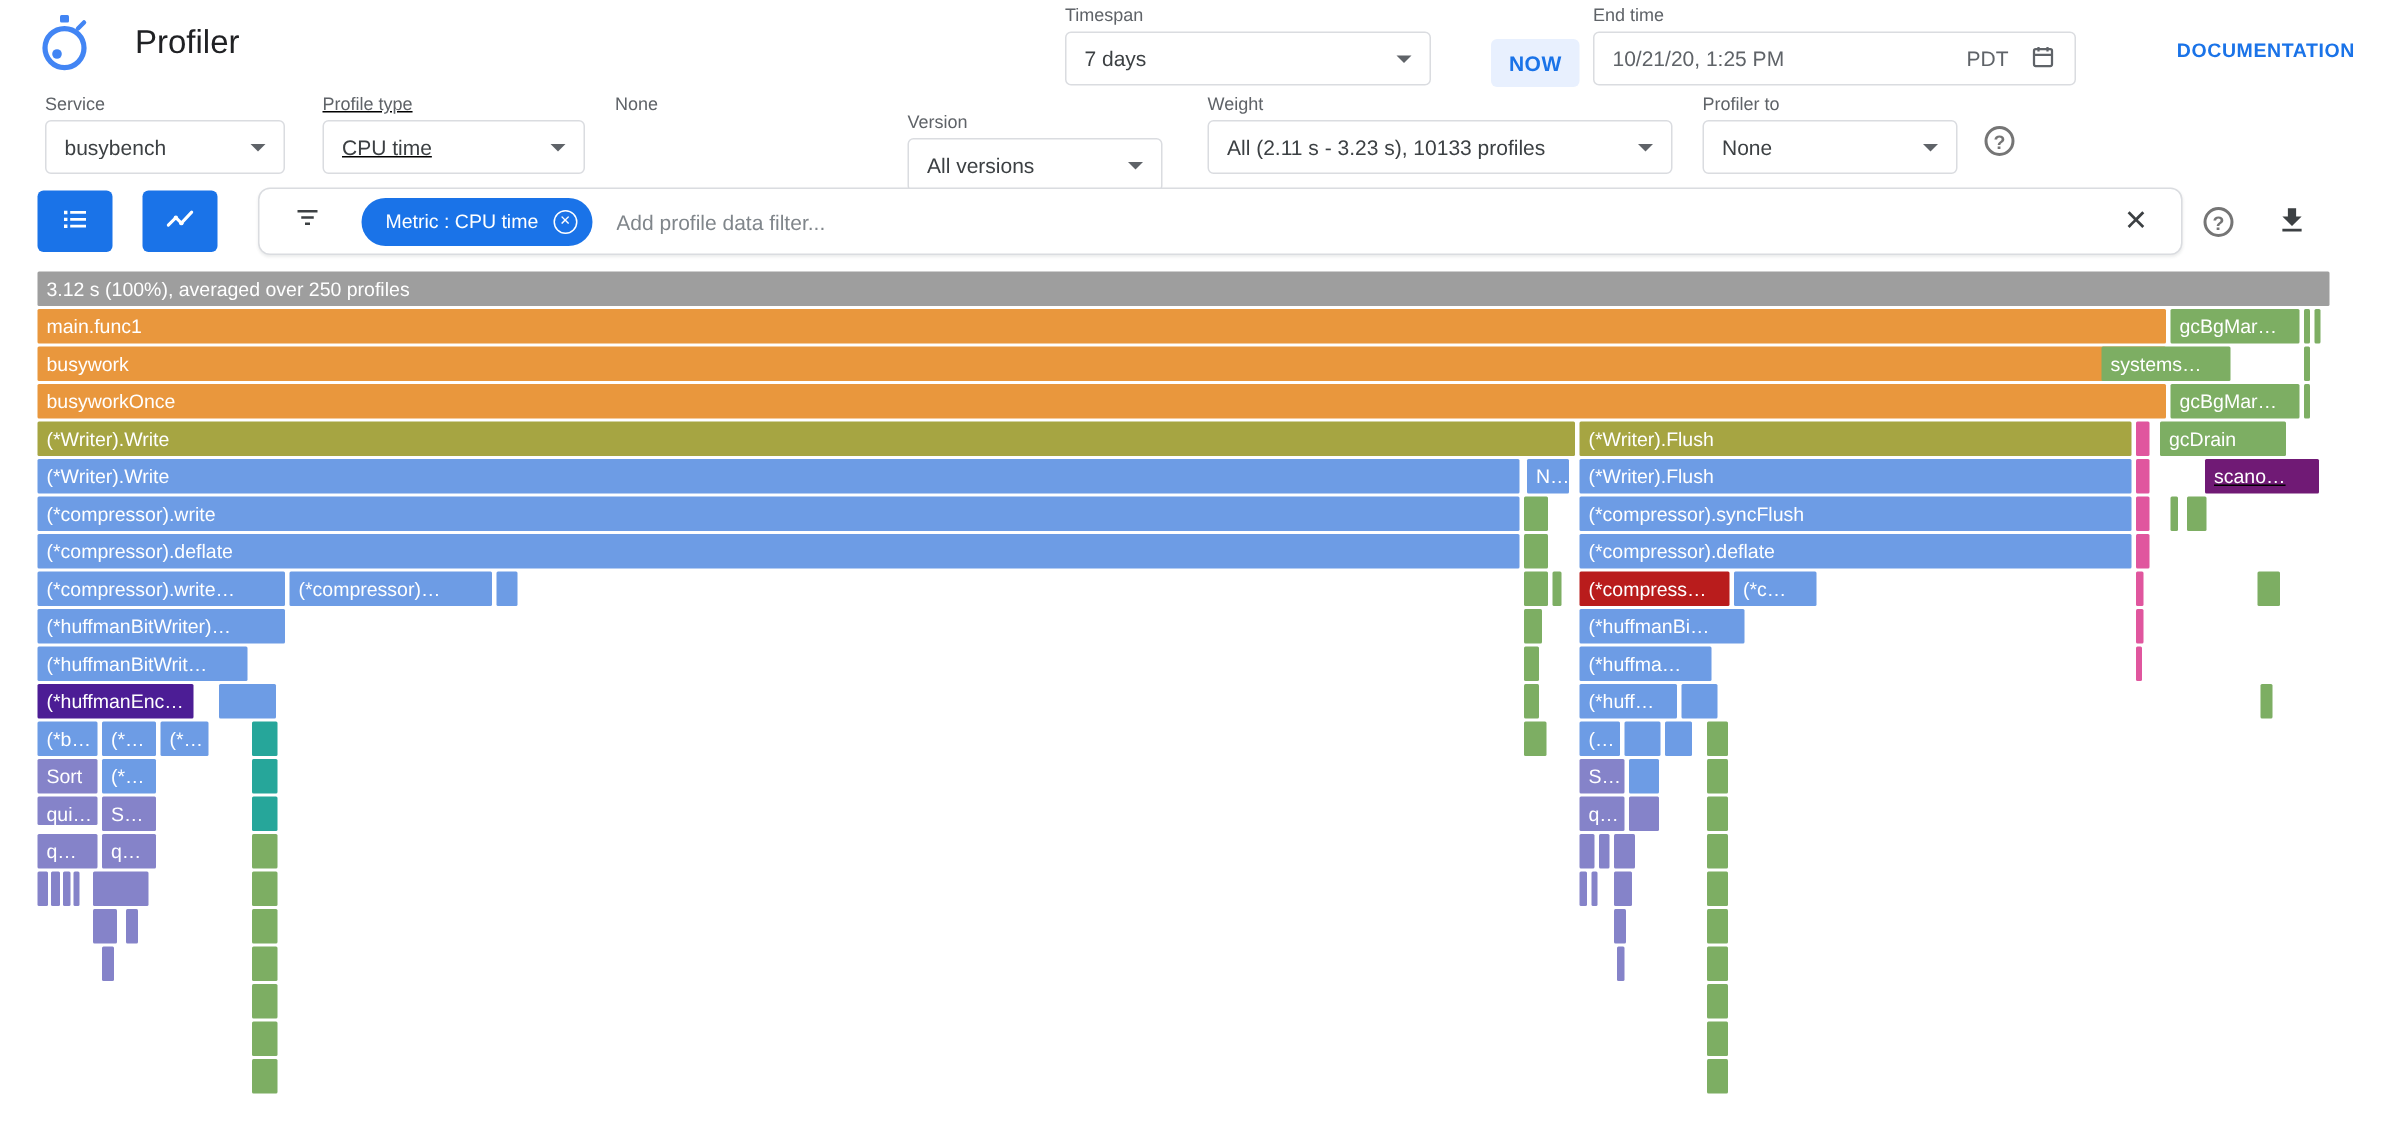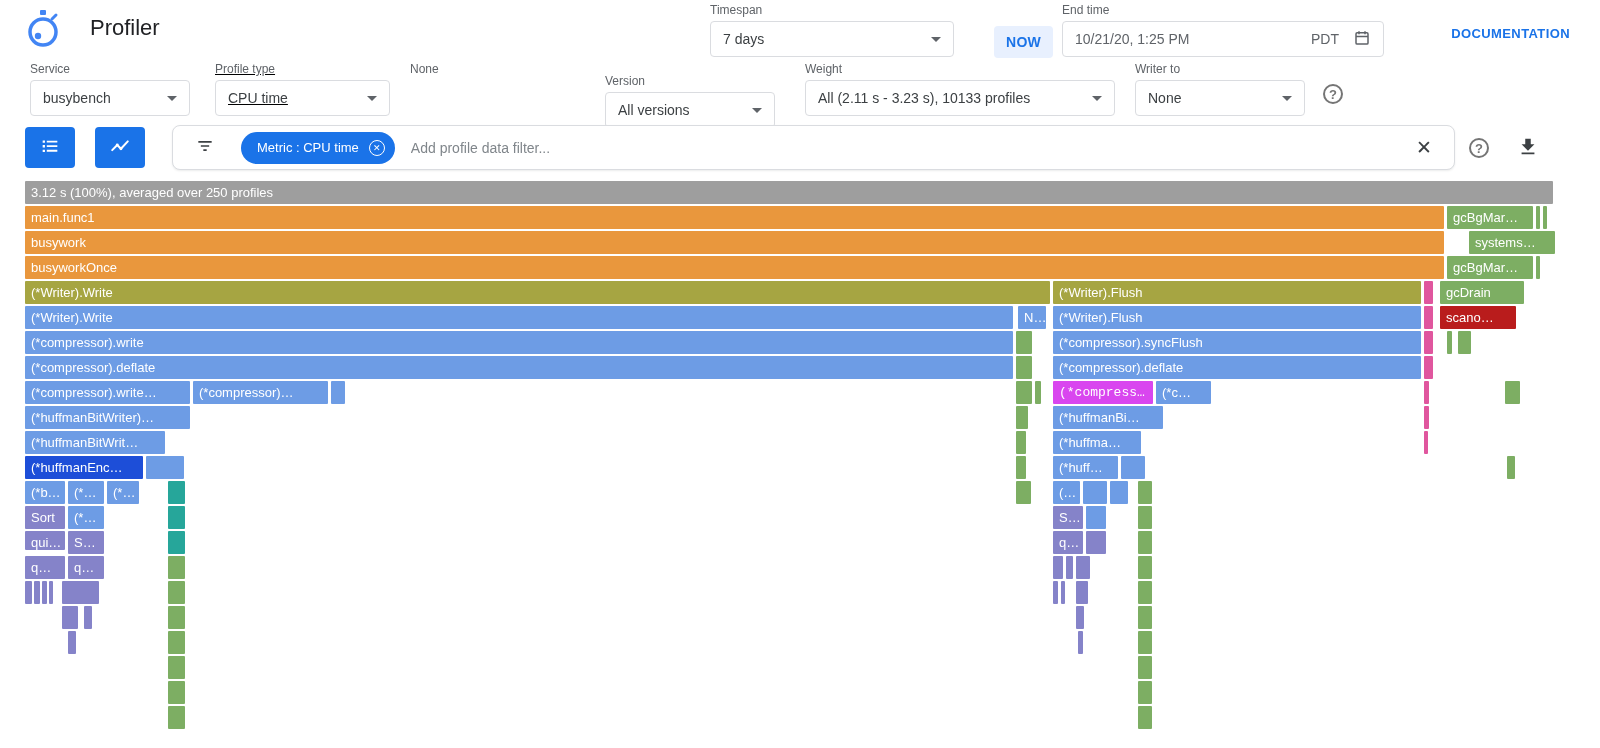--- a/index.html
+++ b/index.html
@@ -160,21 +160,21 @@
     </div>
   </div>
   <div class="fgroup f-weight">
     <span class="field-label">Weight</span>
     <div class="select-box">
       <span class="value">All (2.11 s - 3.23 s), 10133 profiles</span>
       <span class="caret"></span>
     </div>
   </div>
   <div class="fgroup f-compare">
-    <span class="field-label">Writer to</span>
+    <span class="field-label">Profiler to</span>
     <div class="select-box">
       <span class="value">None</span>
       <span class="caret"></span>
     </div>
   </div>
   <div class="help-circle help-1">?</div>
 
   <button class="tool-btn btn-list">
     <span>
       <svg width="22" height="22" viewBox="0 0 24 24" fill="#fff">
@@ -221,21 +221,21 @@
         <span>main.func1</span>
       </div>
       <div class="fbar" style="left: 1422px; top: 25px; width: 86px; height: 23px; background: rgb(125, 174, 99);">
         <span>gcBgMar…</span>
       </div>
       <div class="fbar" style="left: 1511px; top: 25px; width: 4px; height: 23px; background: rgb(125, 174, 99);"></div>
       <div class="fbar" style="left: 1518px; top: 25px; width: 4px; height: 23px; background: rgb(125, 174, 99);"></div>
       <div class="fbar" style="left: 0px; top: 50px; width: 1419px; height: 23px; background: rgb(233, 151, 61);">
         <span>busywork</span>
       </div>
-      <div class="fbar" style="left: 1444px; top: 50px; width: 86px; height: 23px; background: rgb(125, 174, 99);">
+      <div class="fbar" style="left: 1376px; top: 50px; width: 86px; height: 23px; background: rgb(125, 174, 99);">
         <span>systems…</span>
       </div>
       <div class="fbar" style="left: 1511px; top: 50px; width: 4px; height: 23px; background: rgb(125, 174, 99);"></div>
       <div class="fbar" style="left: 0px; top: 75px; width: 1419px; height: 23px; background: rgb(233, 151, 61);">
         <span>busyworkOnce</span>
       </div>
       <div class="fbar" style="left: 1422px; top: 75px; width: 86px; height: 23px; background: rgb(125, 174, 99);">
         <span>gcBgMar…</span>
       </div>
       <div class="fbar" style="left: 1511px; top: 75px; width: 4px; height: 23px; background: rgb(125, 174, 99);"></div>
@@ -252,21 +252,21 @@
       <div class="fbar" style="left: 0px; top: 125px; width: 988px; height: 23px; background: rgb(109, 156, 229);">
         <span>(*Writer).Write</span>
       </div>
       <div class="fbar" style="left: 993px; top: 125px; width: 28px; height: 23px; background: rgb(109, 156, 229);">
         <span>N…</span>
       </div>
       <div class="fbar" style="left: 1028px; top: 125px; width: 368px; height: 23px; background: rgb(109, 156, 229);">
         <span>(*Writer).Flush</span>
       </div>
       <div class="fbar" style="left: 1399px; top: 125px; width: 9px; height: 23px; background: rgb(224, 86, 158);"></div>
-      <div class="fbar" style="left: 1415px; top: 125px; width: 76px; height: 23px; background: #b91c1c;">
+      <div class="fbar" style="left: 1445px; top: 125px; width: 76px; height: 23px; background: #701a75; text-decoration: underline;">
         <span>scano…</span>
       </div>
       <div class="fbar" style="left: 0px; top: 150px; width: 988px; height: 23px; background: rgb(109, 156, 229);">
         <span>(*compressor).write</span>
       </div>
       <div class="fbar" style="left: 991px; top: 150px; width: 16px; height: 23px; background: rgb(125, 174, 99);"></div>
       <div class="fbar" style="left: 1028px; top: 150px; width: 368px; height: 23px; background: rgb(109, 156, 229);">
         <span>(*compressor).syncFlush</span>
       </div>
       <div class="fbar" style="left: 1399px; top: 150px; width: 9px; height: 23px; background: rgb(224, 86, 158);"></div>
@@ -282,21 +282,21 @@
       <div class="fbar" style="left: 1399px; top: 175px; width: 9px; height: 23px; background: rgb(224, 86, 158);"></div>
       <div class="fbar" style="left: 0px; top: 200px; width: 165px; height: 23px; background: rgb(109, 156, 229);">
         <span>(*compressor).write…</span>
       </div>
       <div class="fbar" style="left: 168px; top: 200px; width: 135px; height: 23px; background: rgb(109, 156, 229);">
         <span>(*compressor)…</span>
       </div>
       <div class="fbar" style="left: 306px; top: 200px; width: 14px; height: 23px; background: rgb(109, 156, 229);"></div>
       <div class="fbar" style="left: 991px; top: 200px; width: 16px; height: 23px; background: rgb(125, 174, 99);"></div>
       <div class="fbar" style="left: 1010px; top: 200px; width: 6px; height: 23px; background: rgb(125, 174, 99);"></div>
-      <div class="fbar" style="left: 1028px; top: 200px; width: 100px; height: 23px; background: #d946ef; font-family: Liberation Mono, monospace;">
+      <div class="fbar" style="left: 1028px; top: 200px; width: 100px; height: 23px; background: #b91c1c;">
         <span>(*compress…</span>
       </div>
       <div class="fbar" style="left: 1131px; top: 200px; width: 55px; height: 23px; background: rgb(109, 156, 229);">
         <span>(*c…</span>
       </div>
       <div class="fbar" style="left: 1399px; top: 200px; width: 5px; height: 23px; background: rgb(224, 86, 158);"></div>
       <div class="fbar" style="left: 1480px; top: 200px; width: 15px; height: 23px; background: rgb(125, 174, 99);"></div>
       <div class="fbar" style="left: 0px; top: 225px; width: 165px; height: 23px; background: rgb(109, 156, 229);">
         <span>(*huffmanBitWriter)…</span>
       </div>
@@ -306,21 +306,21 @@
       </div>
       <div class="fbar" style="left: 1399px; top: 225px; width: 5px; height: 23px; background: rgb(224, 86, 158);"></div>
       <div class="fbar" style="left: 0px; top: 250px; width: 140px; height: 23px; background: rgb(109, 156, 229);">
         <span>(*huffmanBitWrit…</span>
       </div>
       <div class="fbar" style="left: 991px; top: 250px; width: 10px; height: 23px; background: rgb(125, 174, 99);"></div>
       <div class="fbar" style="left: 1028px; top: 250px; width: 88px; height: 23px; background: rgb(109, 156, 229);">
         <span>(*huffma…</span>
       </div>
       <div class="fbar" style="left: 1399px; top: 250px; width: 4px; height: 23px; background: rgb(224, 86, 158);"></div>
-      <div class="fbar" style="left: 0px; top: 275px; width: 118px; height: 23px; background: #1d4ed8;">
+      <div class="fbar" style="left: 0px; top: 275px; width: 104px; height: 23px; background: #4c1d95;">
         <span>(*huffmanEnc…</span>
       </div>
       <div class="fbar" style="left: 121px; top: 275px; width: 38px; height: 23px; background: rgb(109, 156, 229);"></div>
       <div class="fbar" style="left: 991px; top: 275px; width: 10px; height: 23px; background: rgb(125, 174, 99);"></div>
       <div class="fbar" style="left: 1028px; top: 275px; width: 65px; height: 23px; background: rgb(109, 156, 229);">
         <span>(*huff…</span>
       </div>
       <div class="fbar" style="left: 1096px; top: 275px; width: 24px; height: 23px; background: rgb(109, 156, 229);"></div>
       <div class="fbar" style="left: 1482px; top: 275px; width: 8px; height: 23px; background: rgb(125, 174, 99);"></div>
       <div class="fbar" style="left: 0px; top: 300px; width: 40px; height: 23px; background: rgb(109, 156, 229);">

